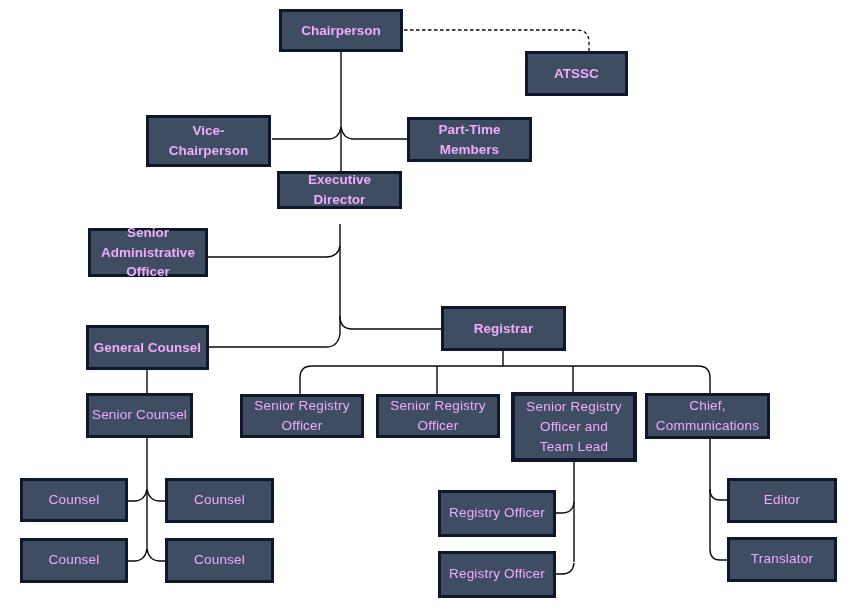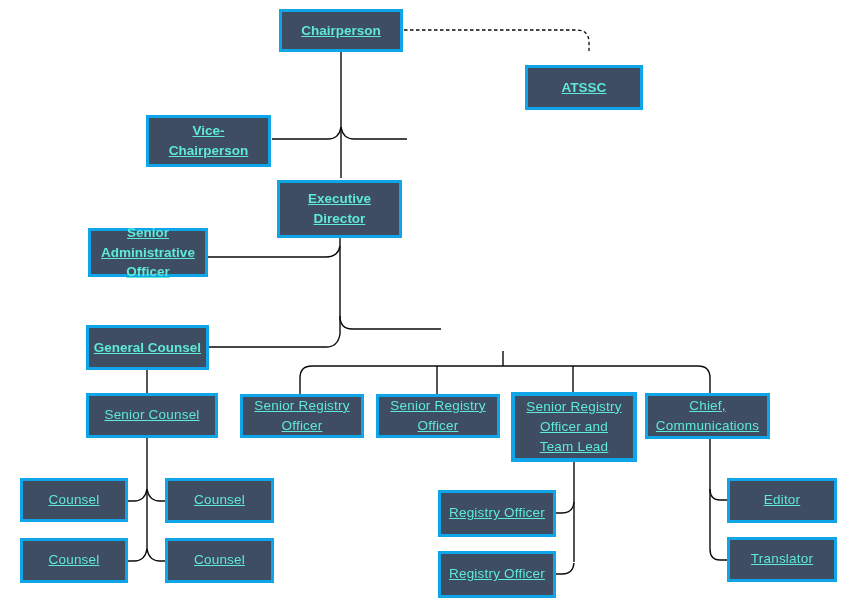--- a/index.html
+++ b/index.html
@@ -5,23 +5,23 @@
   html,body{margin:0;padding:0;background:#ffffff;}
   .stage{
     position:relative;width:855px;height:609px;background:#ffffff;
     font-family:"Liberation Sans",sans-serif;overflow:hidden;
   }
   .wires{position:absolute;left:0;top:0;width:855px;height:609px;}
   .wires path{fill:none;stroke:#0a0a0a;stroke-width:1.4;}
   .wires path.dashed{stroke-dasharray:3.5 2.5;stroke-width:1.3;}
   .node{
     position:absolute;box-sizing:border-box;
-    background:#3E4D62;border:3px solid #0ea5e9;
+    background:#3E4D62;border:3px solid #0f172a;
     display:flex;align-items:center;justify-content:center;
-    text-align:center;color:#5eead4;text-decoration:underline;
+    text-align:center;color:#f0abfc;
   }
   .node .lbl{white-space:pre-line;}
   .t1 .lbl{font-weight:bold;font-size:13.5px;line-height:1.45;}
   .t2 .lbl{font-weight:normal;font-size:13.5px;line-height:1.5;letter-spacing:.2px;}
   .emph{border-width:4px;}
 </style>
 </head>
 <body>
 
 <div class="stage">
@@ -49,47 +49,54 @@
     <path d="M 556 513 H 562 Q 573 513 574 502"></path>
     <path d="M 556 574 H 562 Q 573 574 574 563"></path>
     <path d="M 710 439 V 549 Q 710 560 720 560 H 727"></path>
     <path d="M 710 489 Q 710 500 720 500 H 727"></path>
   </svg>
 
   <div class="node t1" style="left:279px;top:9px;width:124px;height:43px">
     <span class="lbl">Chairperson</span>
   </div>
 
-  <div class="node t1" style="left:525px;top:65px;width:118px;height:45px">
+  <div class="node t1" style="left:525px;top:51px;width:103px;height:45px">
     <span class="lbl">ATSSC</span>
   </div>
 
   <div class="node t1" style="left:146px;top:115px;width:125px;height:52px">
     <span class="lbl">Vice-
 Chairperson</span>
   </div>
 
+  <div class="node t1" style="left:407px;top:117px;width:125px;height:45px">
+    <span class="lbl">Part-Time
+Members</span>
+  </div>
 
-  <div class="node t1" style="left:277px;top:180px;width:125px;height:58px">
+  <div class="node t1" style="left:277px;top:171px;width:125px;height:38px">
     <span class="lbl">Executive
 Director</span>
   </div>
 
   <div class="node t1" style="left:88px;top:228px;width:120px;height:49px">
     <span class="lbl">Senior
 Administrative
 Officer</span>
   </div>
 
   <div class="node t1" style="left:86px;top:325px;width:123px;height:45px">
     <span class="lbl">General Counsel</span>
   </div>
 
+  <div class="node t1" style="left:441px;top:306px;width:125px;height:45px">
+    <span class="lbl">Registrar</span>
+  </div>
 
-  <div class="node t2" style="left:86px;top:393px;width:132px;height:45px">
+  <div class="node t2" style="left:86px;top:393px;width:107px;height:45px">
     <span class="lbl">Senior Counsel</span>
   </div>
 
   <div class="node t2" style="left:240px;top:394px;width:124px;height:44px">
     <span class="lbl">Senior Registry
 Officer</span>
   </div>
 
   <div class="node t2" style="left:376px;top:394px;width:124px;height:44px">
     <span class="lbl">Senior Registry

